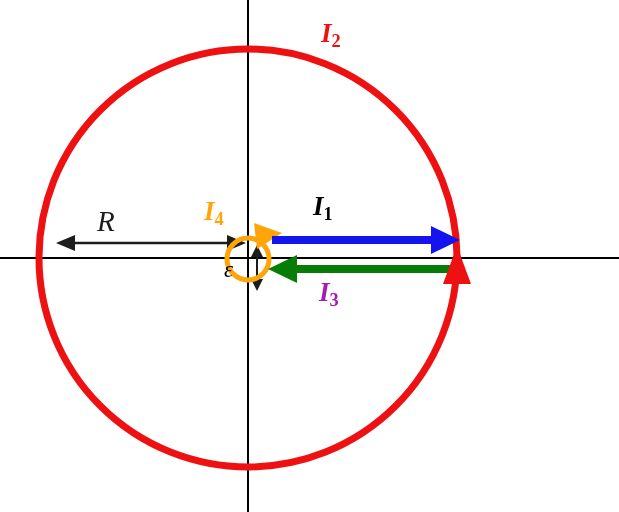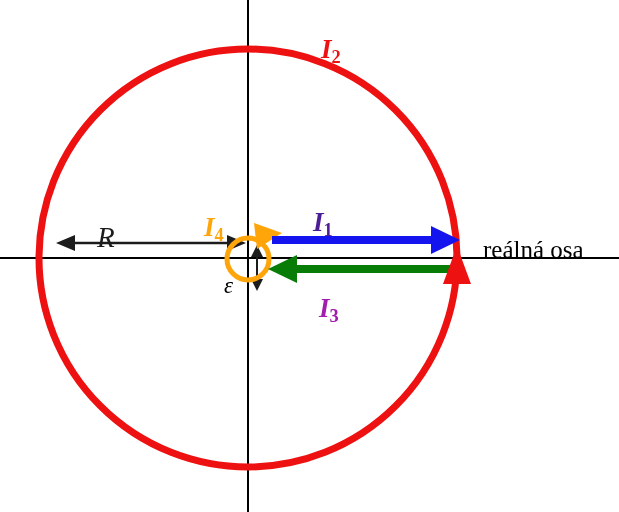--- a/index.html
+++ b/index.html
@@ -19,21 +19,20 @@
     position: absolute;
     left: 0;
     top: 0;
   }
   .lbl {
     position: absolute;
     font-family: "Liberation Serif", "DejaVu Serif", serif;
     white-space: nowrap;
     line-height: 1;
     user-select: none;
-    margin-top: 16px;
   }
   .lbl .base { font-style: italic; }
   .lbl sub {
     font-style: normal;
     font-size: 0.68em;
     vertical-align: baseline;
     position: relative;
     top: 0.28em;
   }
   .lbl-i { font-size: 27px; font-weight: bold; }
@@ -84,31 +83,30 @@
     <line x1="272" y1="240" x2="434" y2="240" stroke-width="8" stroke="#1414ee"></line>
     <polygon points="460,240 431,226 431,254" fill="#1414ee"></polygon>
 
     <polygon points="457,246 443,284 471,284" fill="#ee1111"></polygon>
   </svg>
 
   <div class="lbl lbl-i lbl-I2" style="color: rgb(238, 17, 17);">
     <span class="base">I</span><sub>2</sub>
   </div>
 
-  <div class="lbl lbl-i lbl-I1" style="color: #4c1d95;">
+  <div class="lbl lbl-i lbl-I1" style="color: #000000;">
     <span class="base">I</span><sub>1</sub>
   </div>
 
   <div class="lbl lbl-i lbl-I3" style="color: #a21caf;">
     <span class="base">I</span><sub>3</sub>
   </div>
 
   <div class="lbl lbl-i lbl-I4" style="color: rgb(255, 165, 10);">
     <span class="base">I</span><sub>4</sub>
   </div>
 
   <div class="lbl lbl-R" style="color: rgb(28, 28, 28);">R</div>
 
   <div class="lbl lbl-eps" style="color: rgb(0, 0, 0);">ε</div>
 
-  <div class="lbl lbl-axis" style="color: rgb(0, 0, 0);">reálná osa</div>
 
 </div>
 
 </body></html>

